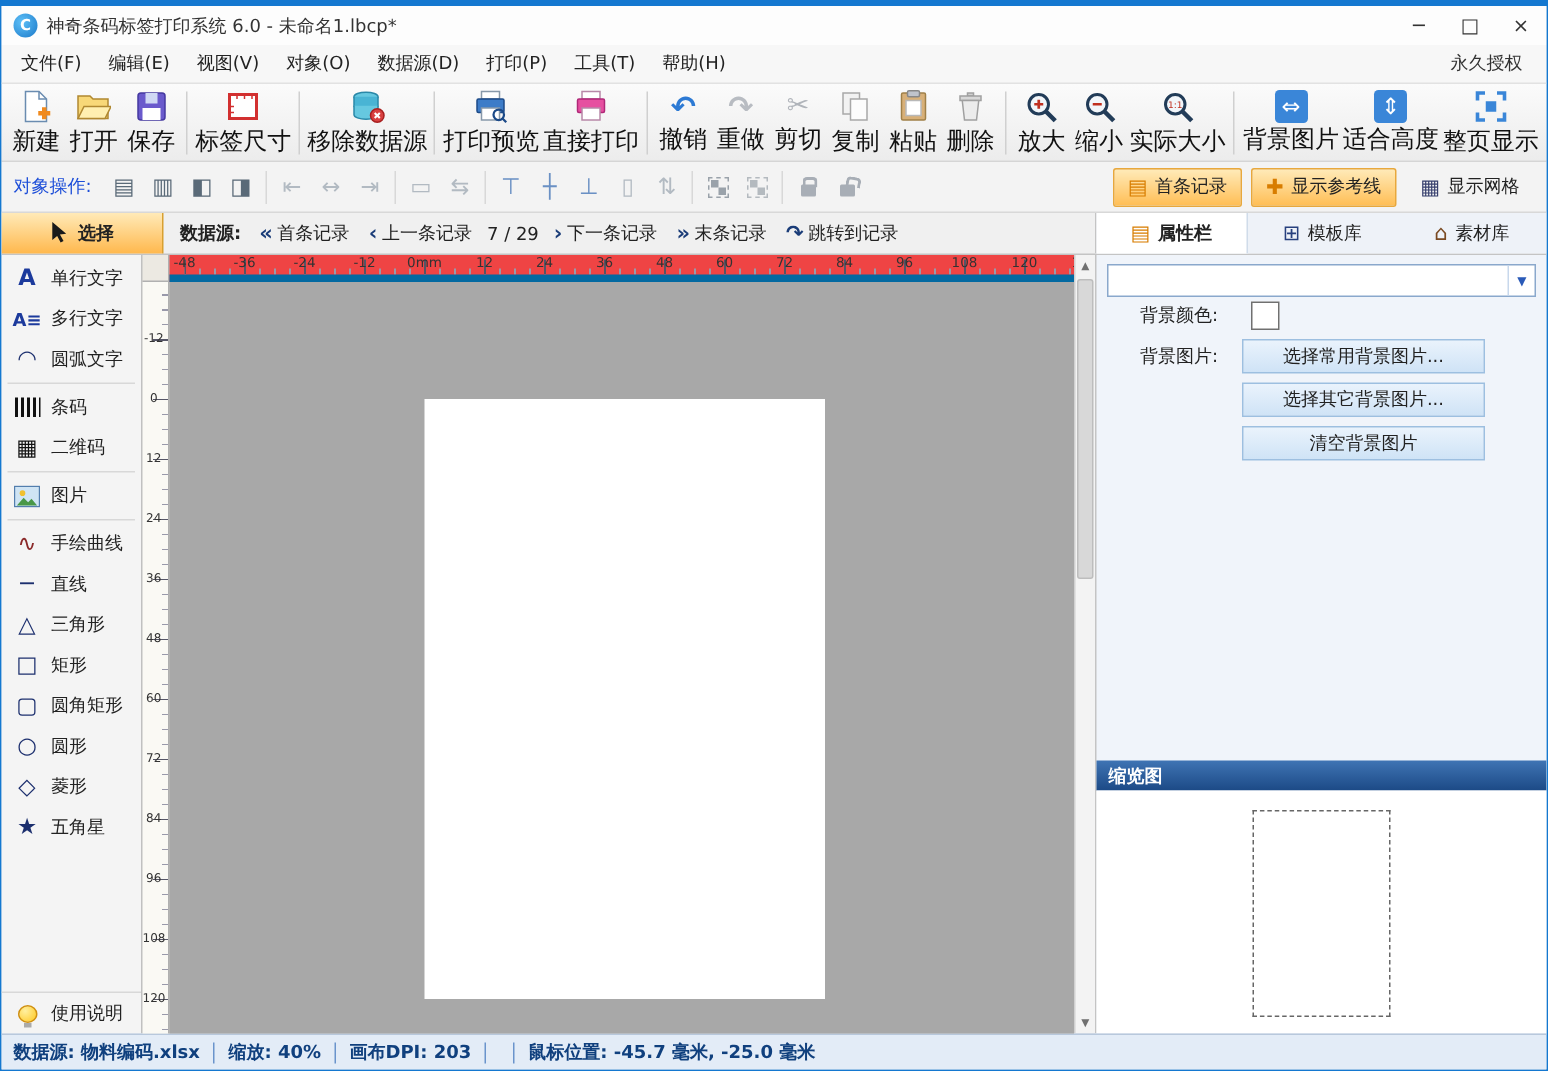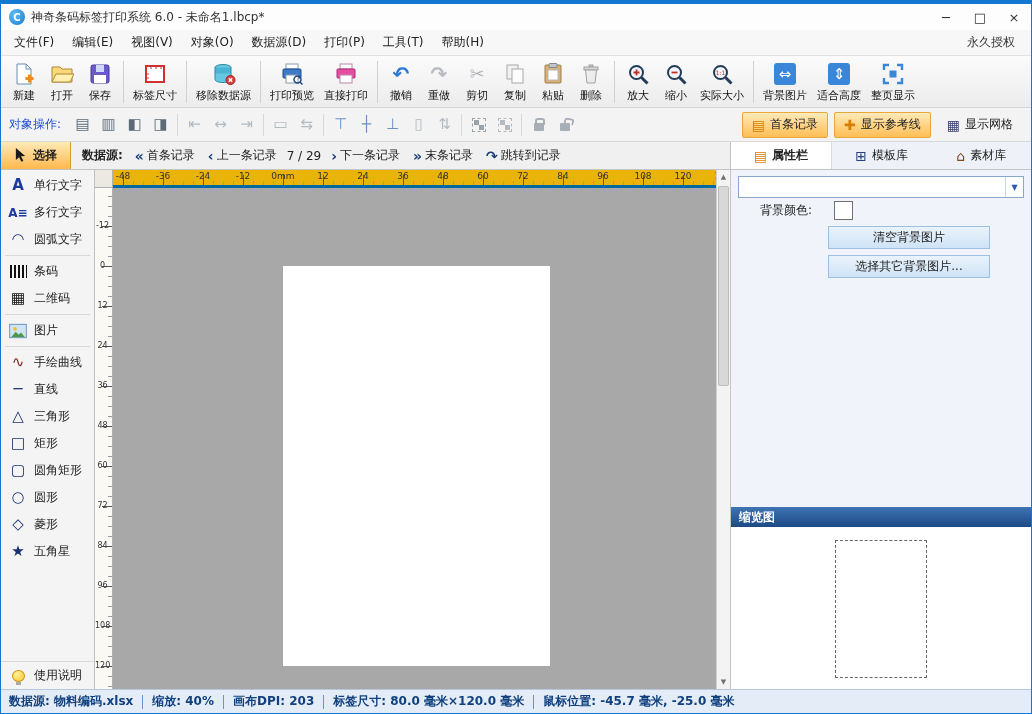--- a/index.html
+++ b/index.html
@@ -18,21 +18,21 @@
 
   
   .menubar{height:26px;flex:0 0 auto;background:#f7f7f7;border-bottom:1px solid #e2e2e2;display:flex;align-items:center;padding:0 4px}
   .menu-item{padding:4px 9px;white-space:nowrap}
   .license{margin-left:auto;padding-right:12px;color:#333;white-space:nowrap}
 
   
   .toolbar{height:52px;flex:0 0 auto;background:linear-gradient(#fbfbfb,#ececec);border-bottom:1px solid #d5d5d5;display:flex;align-items:center;padding:0 4px}
   .tbtn{display:flex;flex-direction:column;align-items:center;justify-content:center;height:48px;min-width:38px;padding:2px 5px;gap:1px}
   .tb-icon{height:26px;display:flex;align-items:center;justify-content:center}
-  .tb-label{font-size:11px;color:#111;white-space:nowrap}
+  .tb-label{font-size:16px;color:#111;white-space:nowrap}
   .tb-sep{width:1px;height:42px;background:#d0d0d0;margin:0 4px;flex:0 0 auto}
   .glyph-ic{font-size:20px;line-height:1}
   .fit-ic{width:22px;height:22px;background:#3a86d8;color:#fff;border-radius:3px;font-size:15px;display:flex;align-items:center;justify-content:center}
 
   
   .objectbar{height:34px;flex:0 0 auto;background:#f3f3f3;border-bottom:1px solid #d8d8d8;display:flex;align-items:center;padding:0 8px;gap:1px}
   .ob-label{margin-right:8px;color:#1d4ed8;white-space:nowrap}
   .ob-btn{width:25px;height:26px;display:flex;align-items:center;justify-content:center;font-size:15px;line-height:1}
   .ob-gray{color:#b2bac2}
   .ob-dark{color:#5a6a78}
@@ -40,21 +40,21 @@
   .ob-sep{width:1px;height:22px;background:#d8d8d8;margin:0 3px;flex:0 0 auto}
   .spacer{flex:1}
   .ob-toggle{display:flex;align-items:center;gap:5px;height:26px;padding:0 9px;border:1px solid #e8a83c;border-radius:2px;background:linear-gradient(#ffeab8,#ffbe55);margin-left:5px;white-space:nowrap}
   .ob-toggle.plain{border-color:transparent;background:none}
   .tg-ic{font-size:14px;line-height:1}
   .ic-orange{color:#d87d00}
   .ic-grid{color:#38406e}
 
   
   .navbar{height:28px;flex:0 0 auto;background:#f0f0f0;border-bottom:1px solid #c4c4c4;display:flex;align-items:stretch}
-  .select-btn{width:70px;flex:0 0 auto;display:flex;align-items:center;justify-content:center;gap:6px;background:linear-gradient(#ffeab8,#ffb84d);border-right:1px solid #d8a030;font-weight:bold}
+  .select-btn{width:108px;flex:0 0 auto;display:flex;align-items:center;justify-content:center;gap:6px;background:linear-gradient(#ffeab8,#ffb84d);border-right:1px solid #d8a030;font-weight:bold}
   .nav-items{display:flex;align-items:center;padding:0 6px;gap:1px;white-space:nowrap}
   .nav-ds-label{margin:0 5px;font-weight:bold}
   .nav-btn{display:flex;align-items:center;gap:3px;padding:2px 6px}
   .nav-ic{color:#1a3c78;font-weight:bold;font-size:14px;line-height:1}
   .rec-pos{margin:0 3px}
   .panel-tabs{margin-left:auto;width:301px;flex:0 0 auto;display:flex;align-items:stretch;border-left:1px solid #c4c4c4;background:#eef2f8}
   .ptab{flex:1;display:flex;align-items:center;justify-content:center;gap:5px;white-space:nowrap}
   .ptab.active{background:#fff;border-right:1px solid #d0dcea;font-weight:bold}
   .ptab-ic{font-size:14px;line-height:1}
   .ic-navy{color:#27407e}
@@ -73,21 +73,21 @@
   .help{margin-top:auto;border-top:1px solid #d8d8d8;height:28px}
   .bars{width:17px;height:13px;background:repeating-linear-gradient(90deg,#111 0 2px,transparent 2px 4px)}
   .bulb{width:13px;height:12px;border-radius:50%;background:radial-gradient(circle at 35% 30%,#fff0a0,#ffc820);border:1px solid #d09010;position:relative}
   .bulb::after{content:"";position:absolute;left:3px;bottom:-4px;width:5px;height:3px;background:#aaa}
 
   
   .canvas-wrap{flex:1;display:flex;min-width:0;background:#a8a8a8}
   .canvas-col{flex:1;display:flex;flex-direction:column;min-width:0}
   .hrow{height:18px;flex:0 0 auto;display:flex}
   .corner{width:18px;height:18px;flex:0 0 auto;background:#ece9e2;border-right:1px solid #b0b0b0;border-bottom:1px solid #b0b0b0}
-  .h-ruler{flex:1;position:relative;background:#eab308;border-bottom:3px solid #0369a1;overflow:hidden}
+  .h-ruler{flex:1;position:relative;background:#ef4444;border-bottom:5px solid #0369a1;overflow:hidden}
   .h-ticks{position:absolute;left:10px;right:0;top:0;bottom:0;background-image:repeating-linear-gradient(90deg,#556 0 1px,transparent 1px 40px),repeating-linear-gradient(90deg,#99a 0 1px,transparent 1px 10px);background-size:100% 10px,100% 4px;background-position:left bottom,left bottom;background-repeat:no-repeat}
   .h-labels{position:absolute;inset:0}
   .hrl{position:absolute;top:1px;transform:translateX(-50%);font-size:9px;color:#333;white-space:nowrap}
   .vrow{flex:1;display:flex;min-height:0}
   .v-ruler{width:18px;flex:0 0 auto;position:relative;background:#faf9f4;border-right:1px solid #b0b0b0;overflow:hidden}
   .v-ticks{position:absolute;top:-2px;left:0;right:0;height:620px;background-image:repeating-linear-gradient(180deg,#556 0 1px,transparent 1px 40px),repeating-linear-gradient(180deg,#99a 0 1px,transparent 1px 10px);background-size:10px 100%,4px 100%;background-position:right top,right top;background-repeat:no-repeat}
   .v-labels{position:absolute;inset:0}
   .vrl{position:absolute;left:0;width:15px;font-size:8px;color:#333;text-align:center}
   .viewport{flex:1;position:relative;background:#a8a8a8;overflow:hidden}
   .page{position:absolute;left:170px;top:78px;width:267px;height:400px;background:#fff}
@@ -562,39 +562,42 @@
     <div class="right-panel">
       <div class="combo">
         <span class="combo-text"></span>
         <span class="combo-btn">▼</span>
       </div>
       <div class="prow">
         <span class="plabel">背景颜色:</span>
         <span class="swatch"></span>
       </div>
       <div class="prow">
-        <span class="plabel"></span>
-        <button class="pbtn">清空背景图片</button>
+        <span class="plabel">背景图片:</span>
+        <button class="pbtn">选择常用背景图片...</button>
       </div>
       <div class="prow">
         <span class="plabel"></span>
         <button class="pbtn">选择其它背景图片...</button>
+      </div>
+      <div class="prow">
+        <span class="plabel"></span>
+        <button class="pbtn">清空背景图片</button>
       </div>
       <div class="thumb-header">缩览图</div>
       <div class="thumb-area">
         <div class="thumb-page"></div>
       </div>
     </div>
   </div>
 
   <div class="statusbar">
     <span>数据源: 物料编码.xlsx</span>
     <span class="sb-sep"></span>
     <span>缩放: 40%</span>
     <span class="sb-sep"></span>
     <span>画布DPI: 203</span>
     <span class="sb-sep"></span>
-    <span>标签尺寸: 80.0 毫米×120.0 毫米</span>
     <span class="sb-sep"></span>
     <span>鼠标位置: -45.7 毫米, -25.0 毫米</span>
   </div>
 
 </div>
 
 </body></html>

